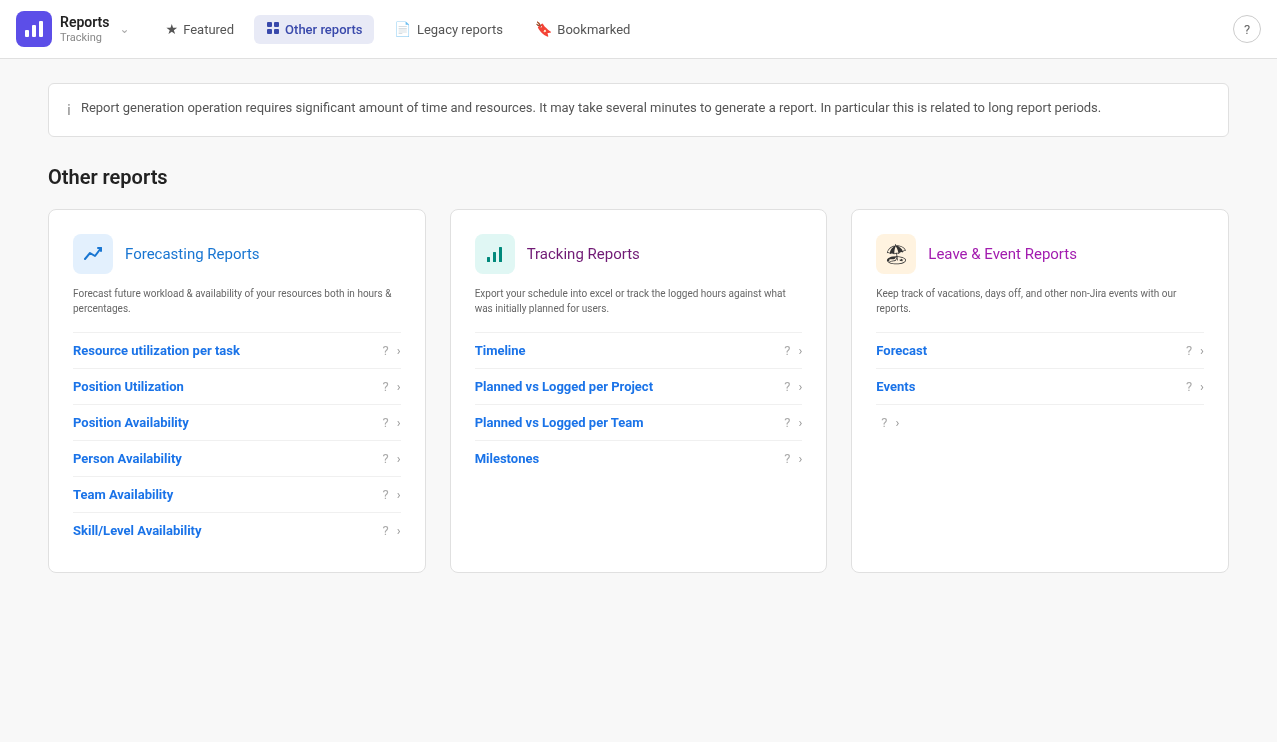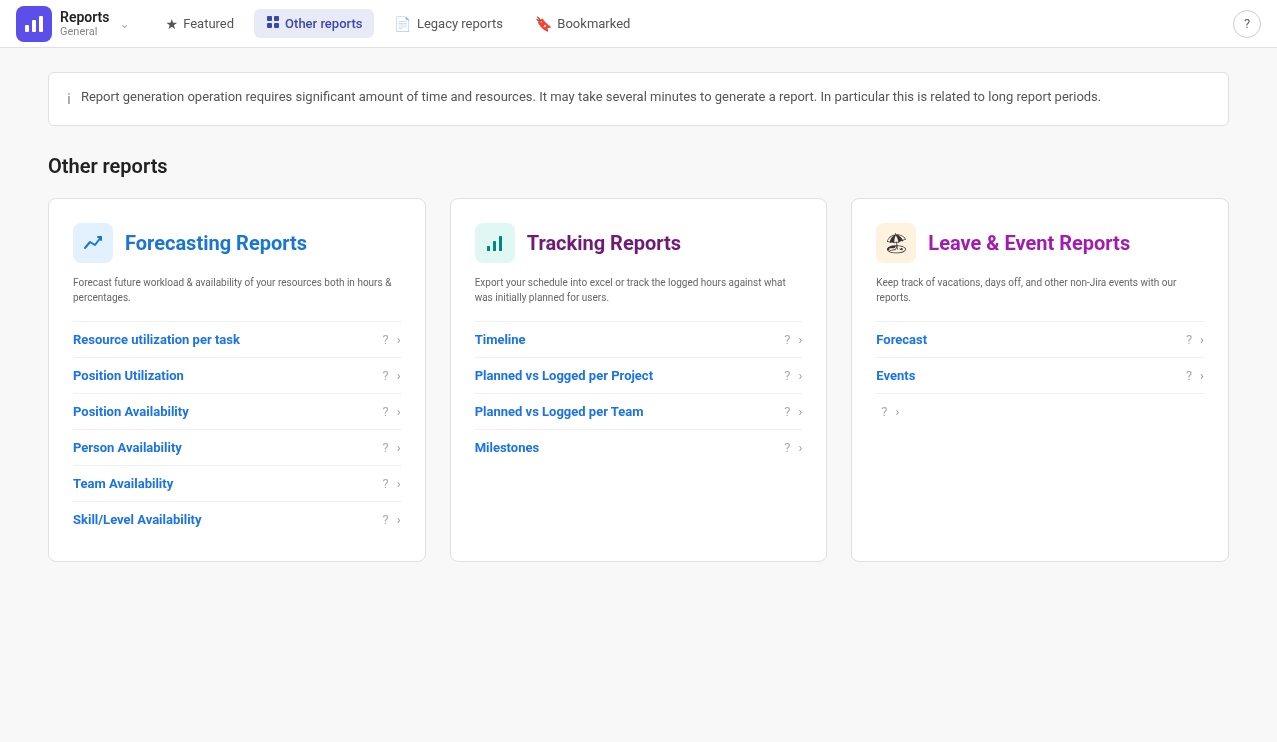--- a/index.html
+++ b/index.html
@@ -5,21 +5,21 @@
     * { box-sizing: border-box; margin: 0; padding: 0; }
     body { font-family: -apple-system, BlinkMacSystemFont, 'Segoe UI', Roboto, sans-serif; background: #f5f5f5; color: #333; font-size: 14px; }
 
     
     .navbar {
       display: flex;
       align-items: center;
       background: #fff;
       border-bottom: 1px solid #e0e0e0;
       padding: 0 16px;
-      height: 48px;
+      height: 59px;
       gap: 8px;
     }
     .navbar-brand {
       display: flex;
       align-items: center;
       gap: 8px;
       margin-right: 16px;
     }
     .brand-logo {
       width: 36px;
@@ -129,22 +129,22 @@
       align-items: center;
       justify-content: center;
       font-size: 20px;
       flex-shrink: 0;
     }
     .card-icon.blue { background: #e3f0fd; }
     .card-icon.teal { background: #e0f7f4; }
     .card-icon.orange { background: #fff3e0; }
 
     .card-title {
-      font-size: 20px;
-      font-weight: 700;
+      font-size: 15px;
+      font-weight: 400;
     }
     .card-title.blue { color: #1976d2; }
     .card-title.teal { color: #701a75; }
     .card-title.orange { color: #a21caf; }
 
     .card-description {
       font-size: 10px;
       color: #666;
       line-height: 1.5;
       margin-bottom: 16px;
@@ -182,21 +182,21 @@
   <div class="navbar-brand">
     <div class="brand-logo">
       <svg width="22" height="22" viewBox="0 0 22 22" fill="none" xmlns="http://www.w3.org/2000/svg">
         <rect x="2" y="12" width="4" height="7" rx="1" fill="white"></rect>
         <rect x="9" y="7" width="4" height="12" rx="1" fill="white"></rect>
         <rect x="16" y="3" width="4" height="16" rx="1" fill="white"></rect>
       </svg>
     </div>
     <div class="brand-text">
       <span class="brand-title">Reports</span>
-      <span class="brand-subtitle">General</span>
+      <span class="brand-subtitle">Tracking</span>
     </div>
     <span class="brand-chevron">⌄</span>
   </div>
 
   <div class="nav-tab">
     <span class="tab-icon">★</span>
     <span>Featured</span>
   </div>
   <div class="nav-tab active">
     <span class="tab-icon">

